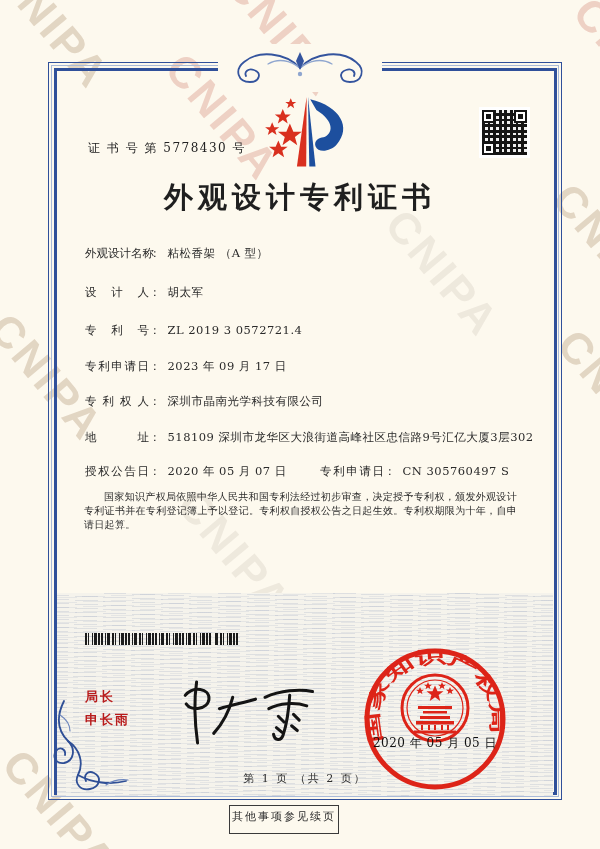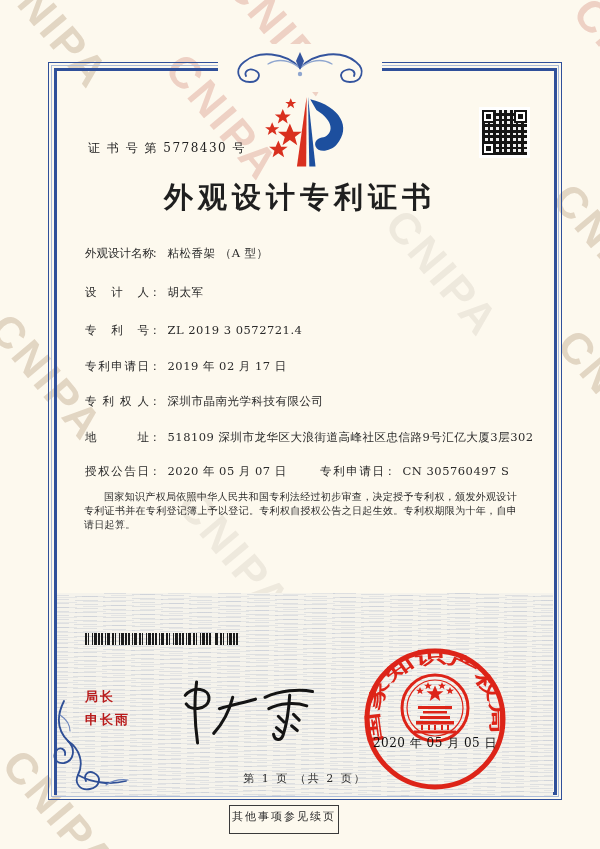--- a/index.html
+++ b/index.html
@@ -165,21 +165,21 @@
     <div class="field" style="top:246px">
       <span class="flabel">外观设计名称</span><span>：</span><span class="fvalue">粘松香架 （A 型）</span>
     </div>
     <div class="field" style="top:285px">
       <span class="flabel">设计人</span><span>：</span><span class="fvalue">胡太军</span>
     </div>
     <div class="field" style="top:323px">
       <span class="flabel">专利号</span><span>：</span><span class="fvalue">ZL 2019 3 0572721.4</span>
     </div>
     <div class="field" style="top:359px">
-      <span class="flabel">专利申请日</span><span>：</span><span class="fvalue">2019 年 02 月 17 日</span>
+      <span class="flabel">专利申请日</span><span>：</span><span class="fvalue">2023 年 09 月 17 日</span>
     </div>
     <div class="field" style="top:394px">
       <span class="flabel">专利权人</span><span>：</span><span class="fvalue">深圳市晶南光学科技有限公司</span>
     </div>
     <div class="field" style="top:430px">
       <span class="flabel">地址</span><span>：</span><span class="fvalue">518109 深圳市龙华区大浪街道高峰社区忠信路9号汇亿大厦3层302</span>
     </div>
     <div class="field" style="top:464px">
       <span>
         <span class="flabel">授权公告日</span><span>：</span><span class="fvalue">2020 年 05 月 07 日</span>

